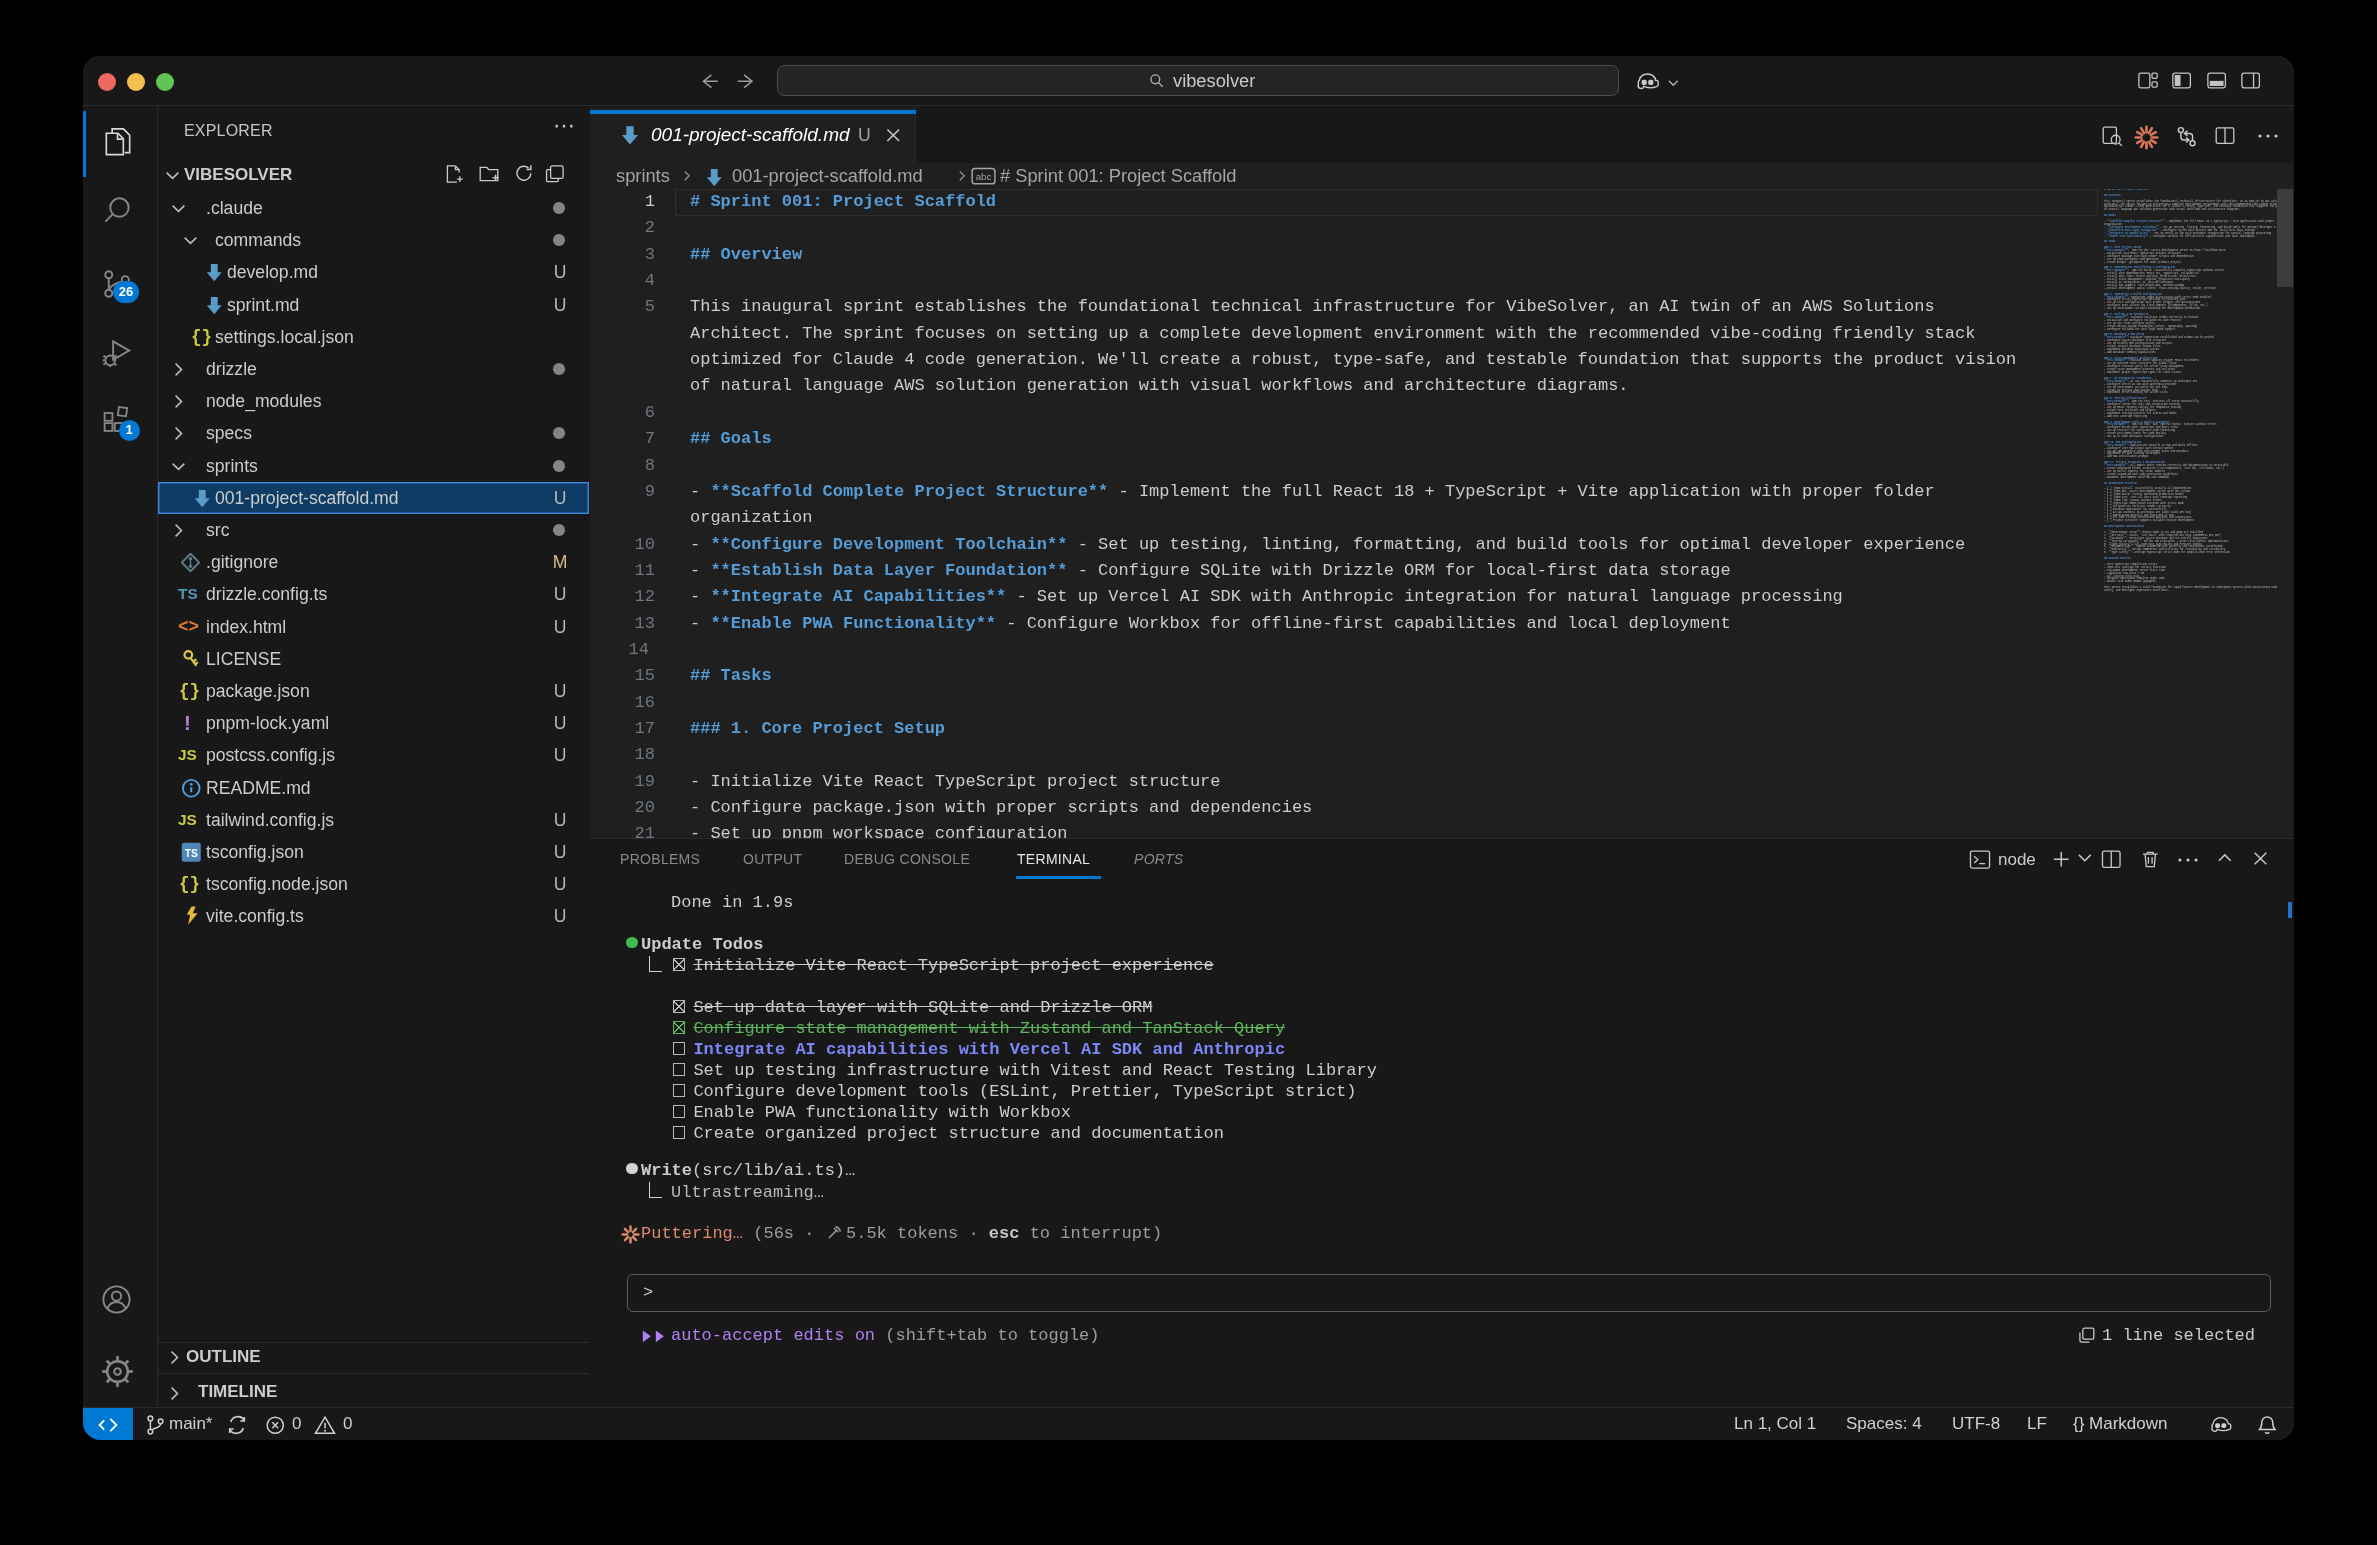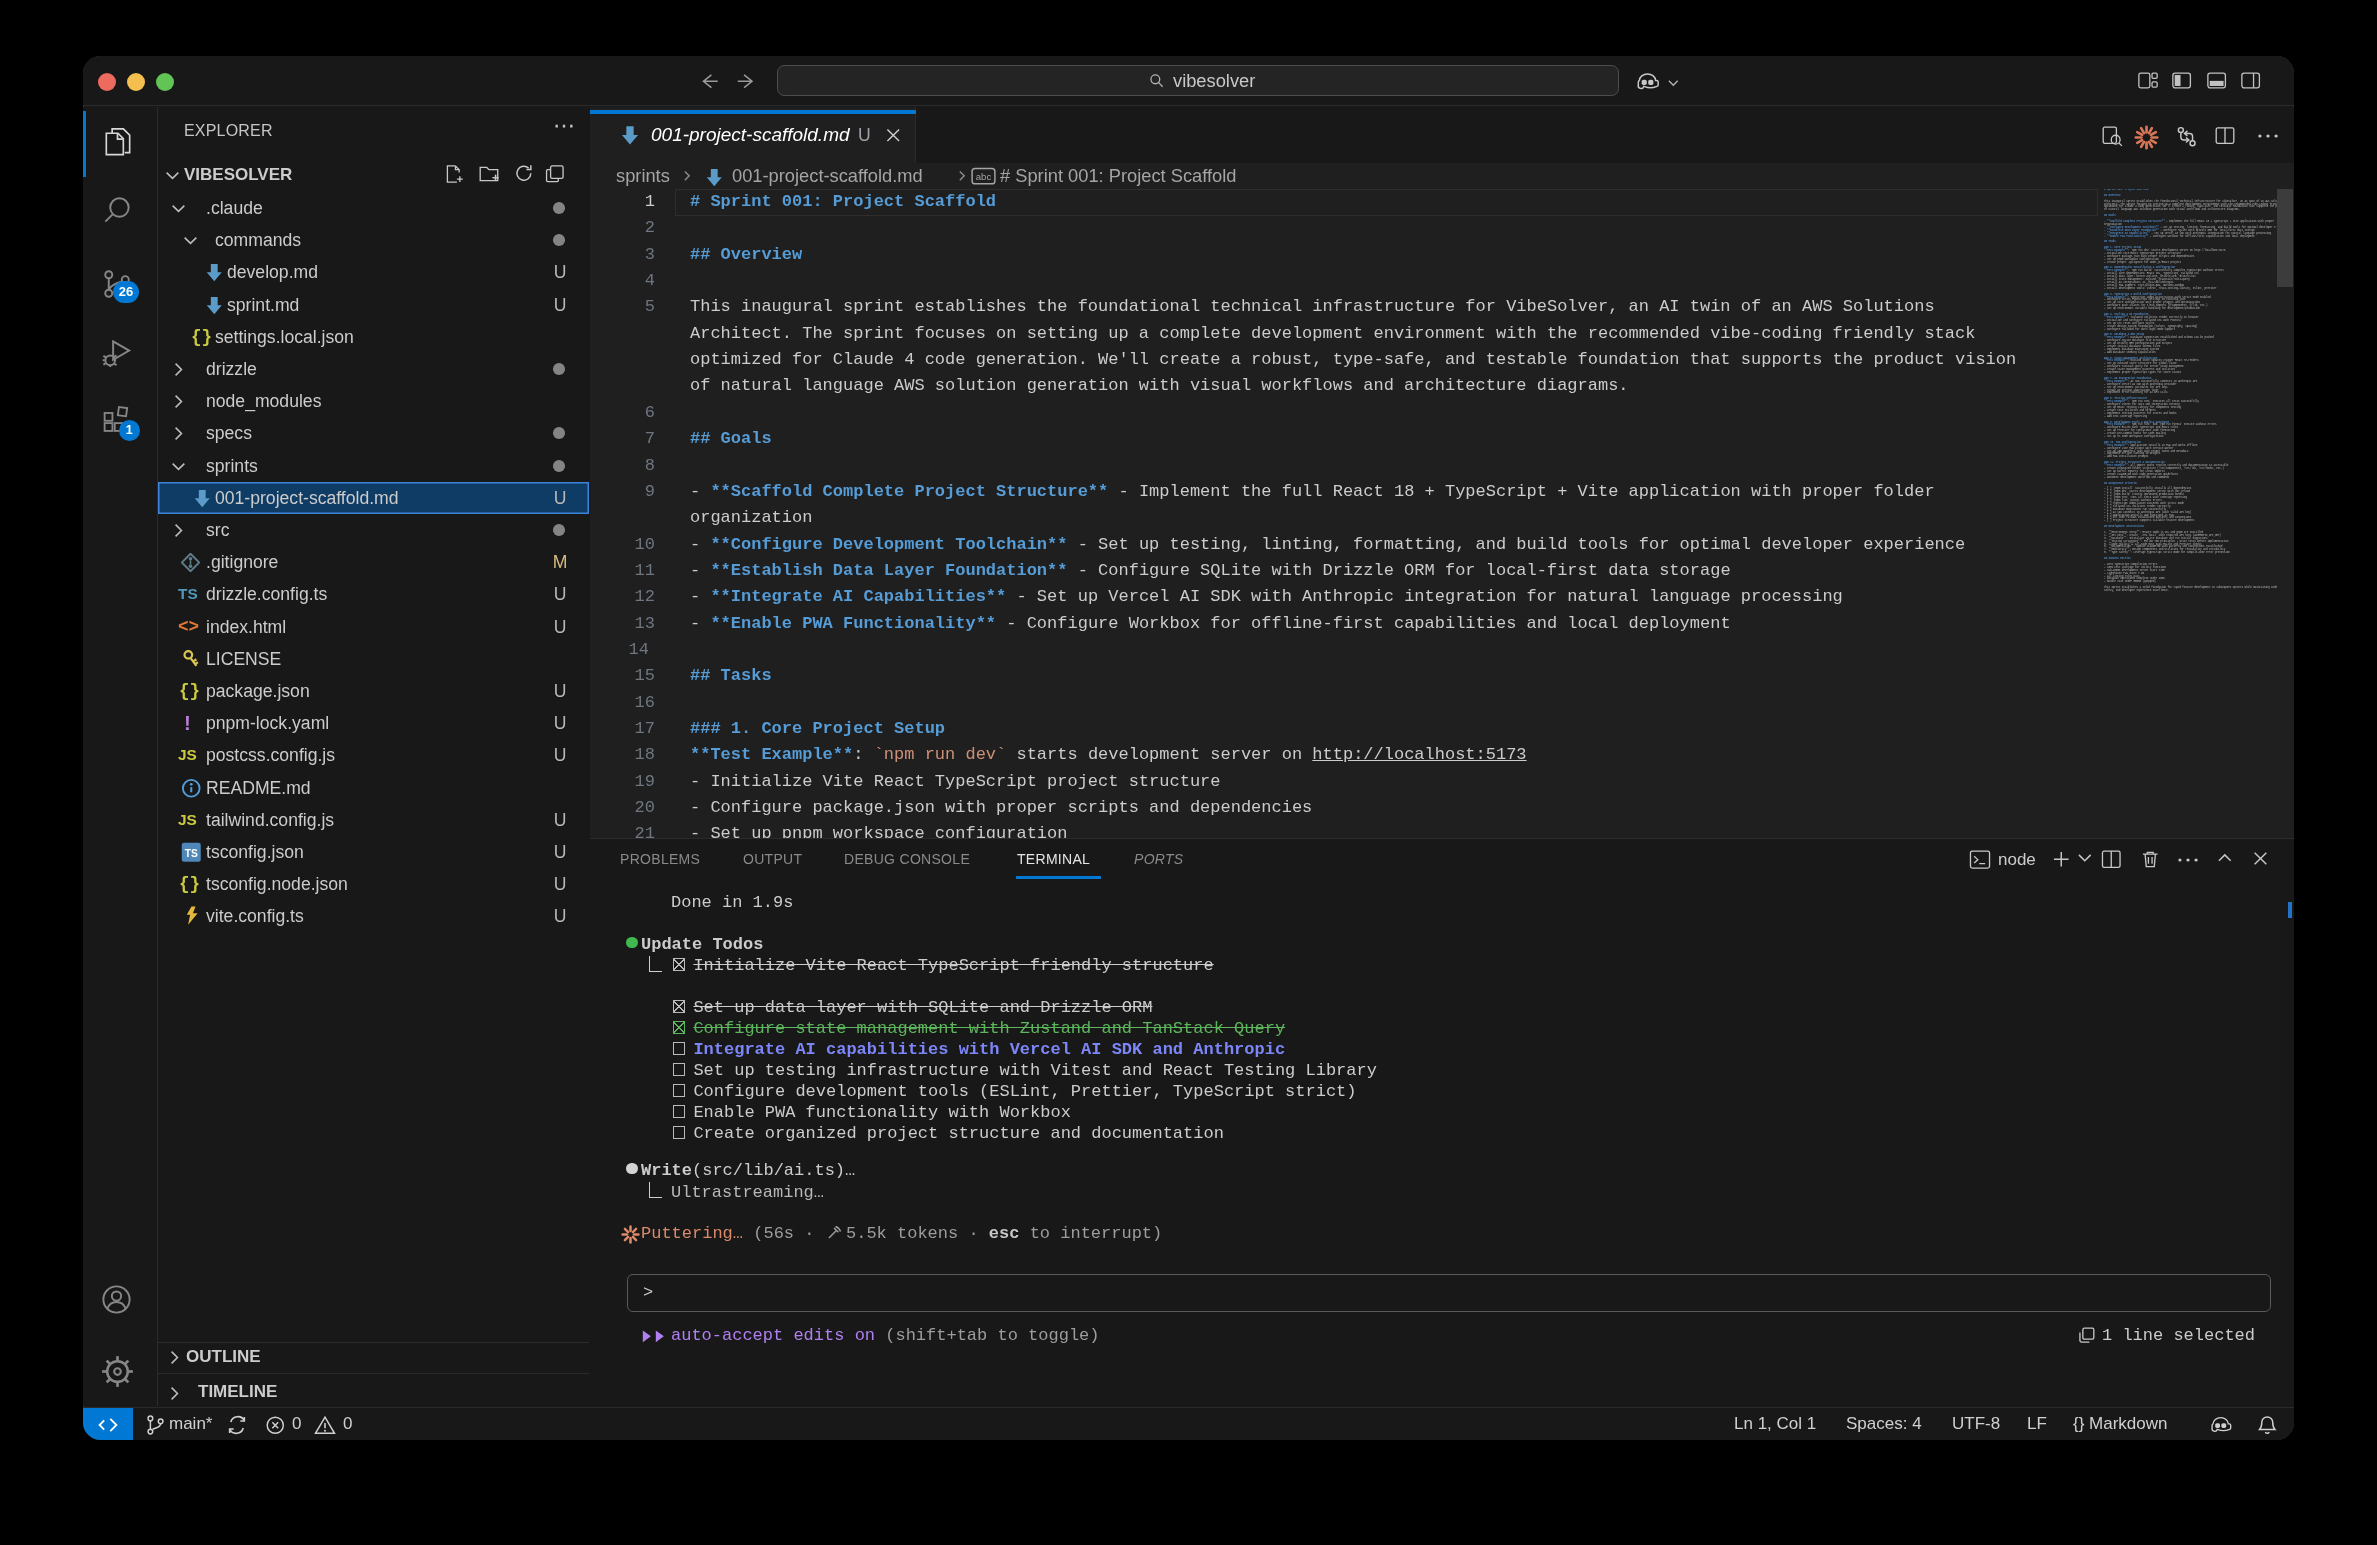--- a/index.html
+++ b/index.html
@@ -525,21 +525,20 @@
 <div class="cl" style="left:100px;top:395px">- <span class="h">**Integrate AI Capabilities**</span> - Set up Vercel AI SDK with Anthropic integration for natural language processing</div>
 <div class="ln" style="left:5.9px;top:422px;color:#6e7681">13</div>
 <div class="cl" style="left:100px;top:422px">- <span class="h">**Enable PWA Functionality**</span> - Configure Workbox for offline-first capabilities and local deployment</div>
 <div class="ln" style="left:0;top:448px;color:#6e7681">14</div>
 <div class="ln" style="left:5.9px;top:474px;color:#6e7681">15</div>
 <div class="cl" style="left:100px;top:474px"><span class="h">## Tasks</span></div>
 <div class="ln" style="left:5.9px;top:501px;color:#6e7681">16</div>
 <div class="ln" style="left:5.9px;top:527px;color:#6e7681">17</div>
 <div class="cl" style="left:100px;top:527px"><span class="h">### 1. Core Project Setup</span></div>
 <div class="ln" style="left:5.9px;top:553px;color:#6e7681">18</div>
-<div class="cl" style="left:100px;top:553px"><span class="h">**Test Example**</span>: <span class="org">`npm run dev`</span> starts development server on <span class="lnk">http://localhost:5173</span></div>
 <div class="ln" style="left:5.9px;top:580px;color:#6e7681">19</div>
 <div class="cl" style="left:100px;top:580px">- Initialize Vite React TypeScript project structure</div>
 <div class="ln" style="left:5.9px;top:606px;color:#6e7681">20</div>
 <div class="cl" style="left:100px;top:606px">- Configure package.json with proper scripts and dependencies</div>
 <div class="ln" style="left:5.9px;top:632px;color:#6e7681">21</div>
 <div class="cl" style="left:100px;top:632px">- Set up pnpm workspace configuration</div>
 </div>
 <div id="minimap"><span class="h"># Sprint 001: Project Scaffold</span>
 
 <span class="h">## Overview</span>
@@ -729,21 +728,21 @@
 <div class="abs" style="left:1661px;top:10.2px">
         <svg class="icon" style="" width="19" height="19" viewBox="0 0 26 26" xmlns="http://www.w3.org/2000/svg">
           <path d="M5 5 l16 16 M21 5 l-16 16" stroke="#c8c8c8" stroke-width="2" fill="none"></path>
         </svg>
       </div>
 <div class="abs" style="left:1408px;top:0;line-height:41px;font-size:17px;color:#cccccc">node</div>
 <div class="trow" style="left:81px;top:53px">Done in 1.9s</div>
 <div class="trow" style="left:36px;top:95px"><span class="dot" style="background:#3fb950"></span></div>
 <div class="trow" style="left:51px;top:95px"><b>Update Todos</b></div>
 <div class="abs" style="left:59px;top:117px;width:13px;height:16px;border-left:1.5px solid #cfcfcf;border-bottom:1.5px solid #cfcfcf"></div>
-<div class="trow" style="left:83px;top:116px"><span class="cb cbx"></span><span class="strike">Initialize Vite React TypeScript friendly structure</span></div>
+<div class="trow" style="left:83px;top:116px"><span class="cb cbx"></span><span class="strike">Initialize Vite React TypeScript project experience</span></div>
 <div class="trow" style="left:83px;top:158px"><span class="cb cbx"></span><span class="strike">Set up data layer with SQLite and Drizzle ORM</span></div>
 <div class="trow" style="left:83px;top:179px"><span class="cb cbg"></span><span class="strike green">Configure state management with Zustand and TanStack Query</span></div>
 <div class="trow" style="left:83px;top:200px"><span class="cb "></span><span class="blue2">Integrate AI capabilities with Vercel AI SDK and Anthropic</span></div>
 <div class="trow" style="left:83px;top:221px"><span class="cb "></span><span class="">Set up testing infrastructure with Vitest and React Testing Library</span></div>
 <div class="trow" style="left:83px;top:242px"><span class="cb "></span><span class="">Configure development tools (ESLint, Prettier, TypeScript strict)</span></div>
 <div class="trow" style="left:83px;top:263px"><span class="cb "></span><span class="">Enable PWA functionality with Workbox</span></div>
 <div class="trow" style="left:83px;top:284px"><span class="cb "></span><span class="">Create organized project structure and documentation</span></div>
 <div class="trow" style="left:36px;top:321px"><span class="dot" style="background:#d4d4d4"></span></div>
 <div class="trow" style="left:51px;top:321px"><b>Write</b>(src/lib/ai.ts)…</div>
 <div class="abs" style="left:59px;top:343px;width:13px;height:16px;border-left:1.5px solid #cfcfcf;border-bottom:1.5px solid #cfcfcf"></div>

